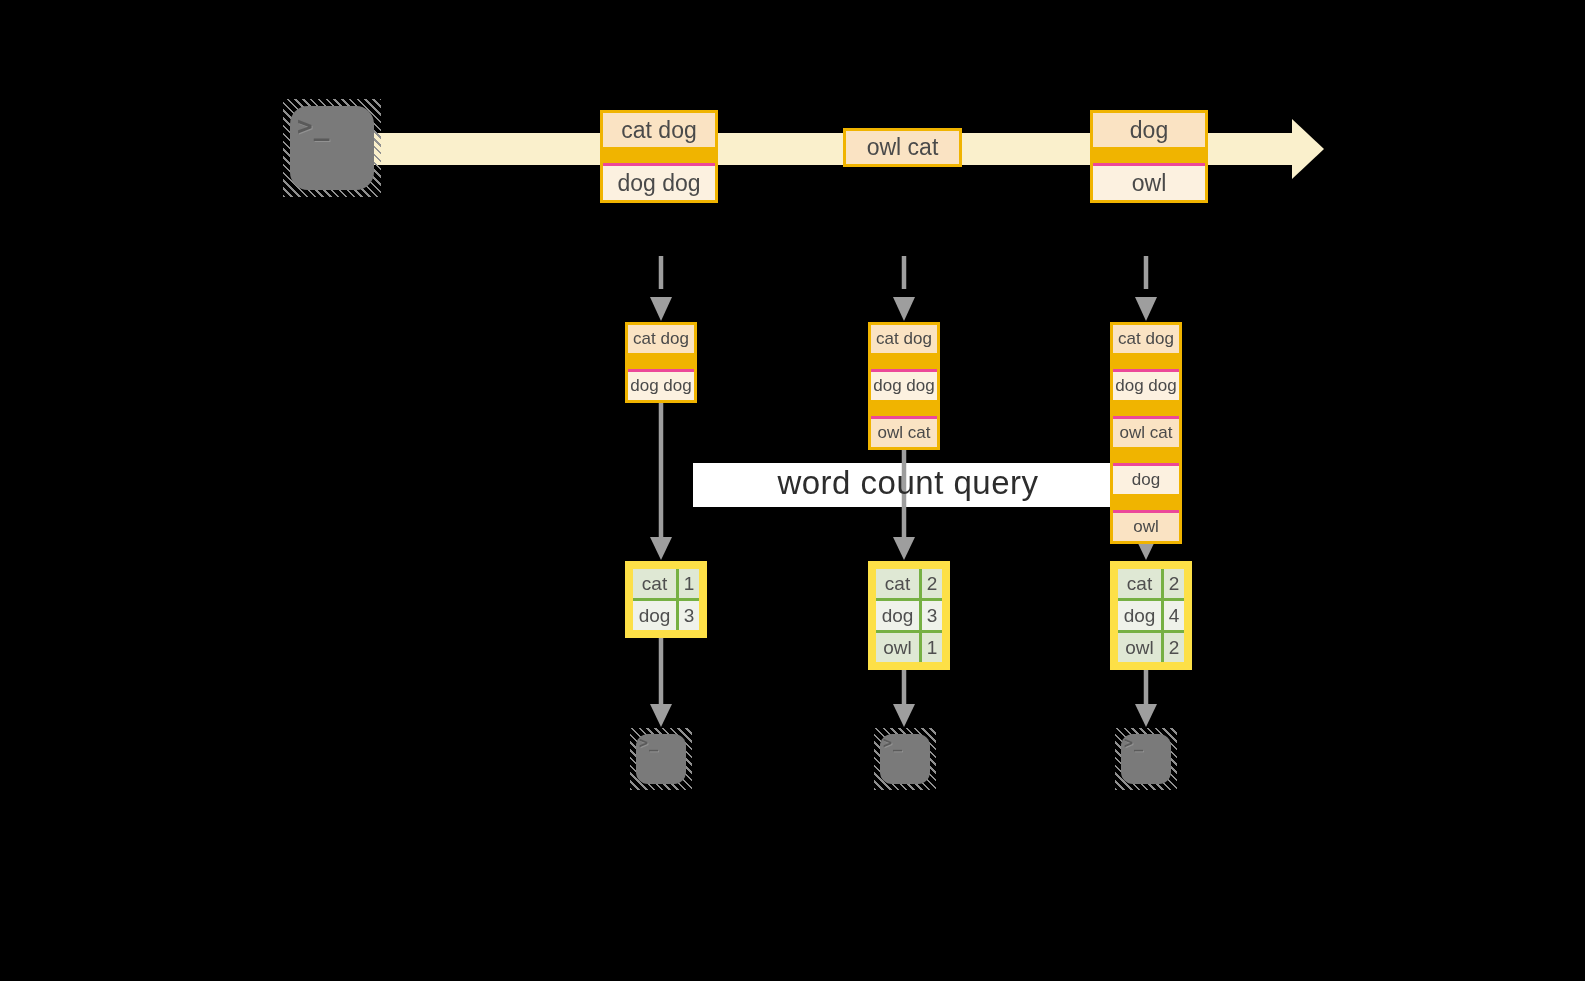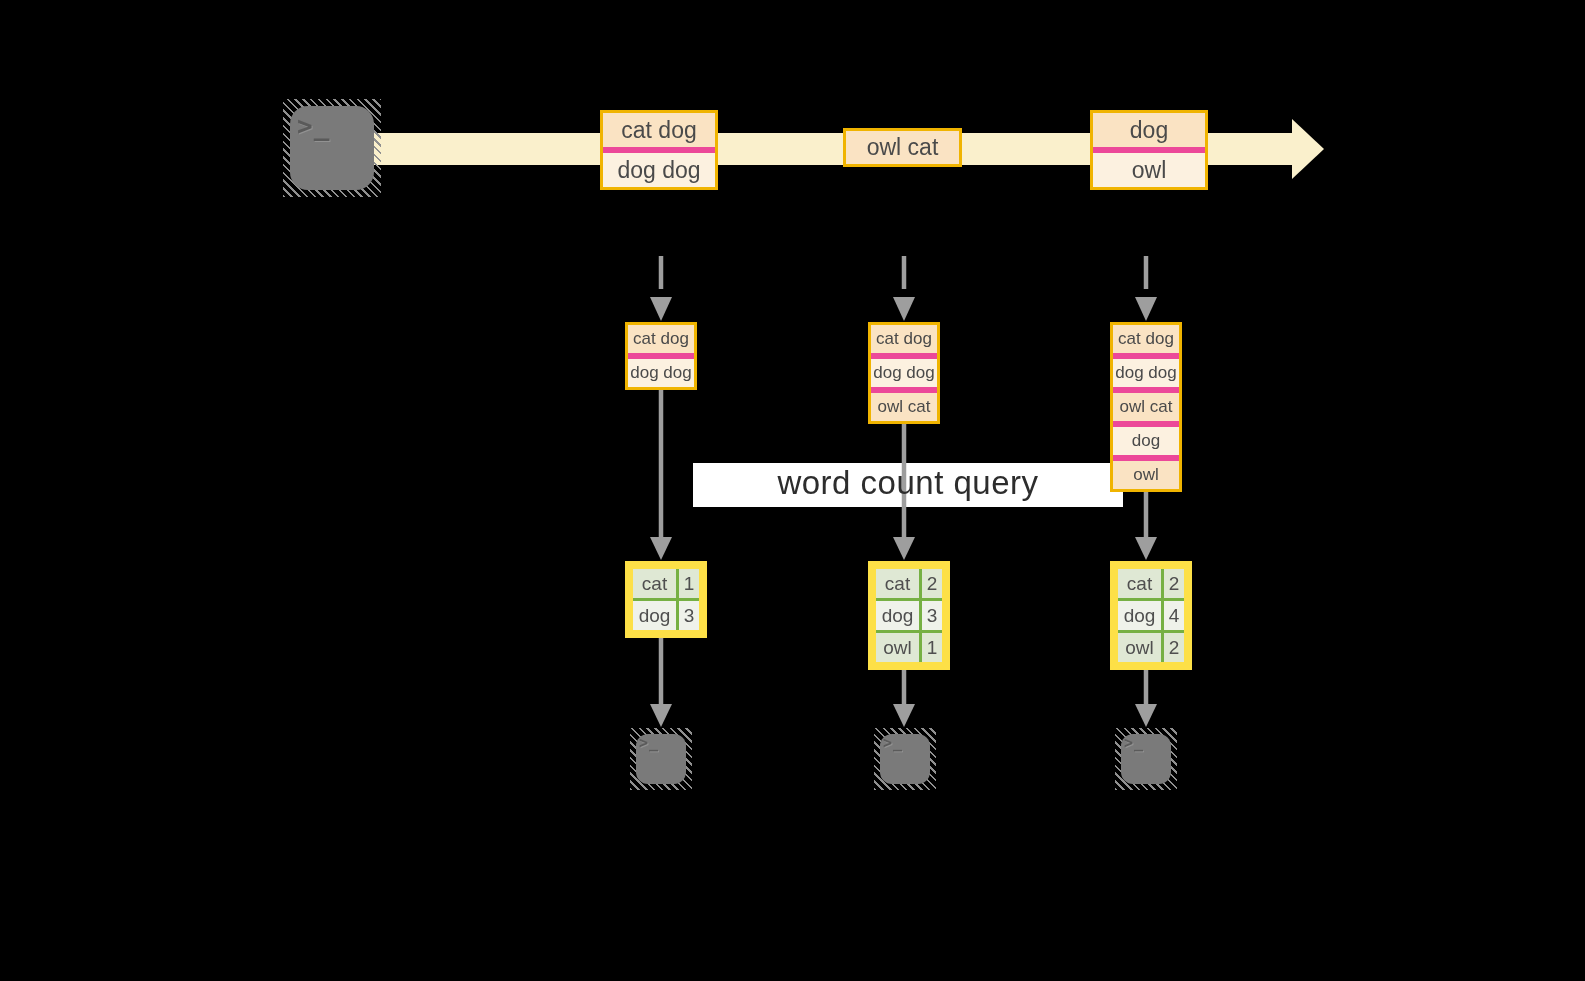--- a/index.html
+++ b/index.html
@@ -5,21 +5,21 @@
   html,body { margin:0; padding:0; background:#000; }
   .canvas {
     position:relative; width:1585px; height:981px; background:#000;
     font-family:"Liberation Sans", sans-serif; overflow:hidden;
   }
   .overlay { position:absolute; left:0; top:0; }
 
   
   .obox { position:absolute; border:3px solid #F0B400; box-sizing:border-box; background:#F0B400; }
   .obox .row { display:flex; align-items:center; justify-content:center; color:#4A4A4A; }
-  .obox .row + .row { border-top:6px solid #ec4899; }
+  .obox .row + .row { border-top:3px solid #ec4899;margin-top:16px; }
   .row.peach { background:#FAE3C3; }
   .row.pale  { background:#FCF1E0; }
 
   .event-group { width:118px; }
   .event-group .row { height:34px; font-size:23px; }
   .event-single { width:119px; }
   .event-single .row { height:33px; font-size:23px; }
 
   .stack { width:72px; }
   .stack .row { height:28px; font-size:17px; }

